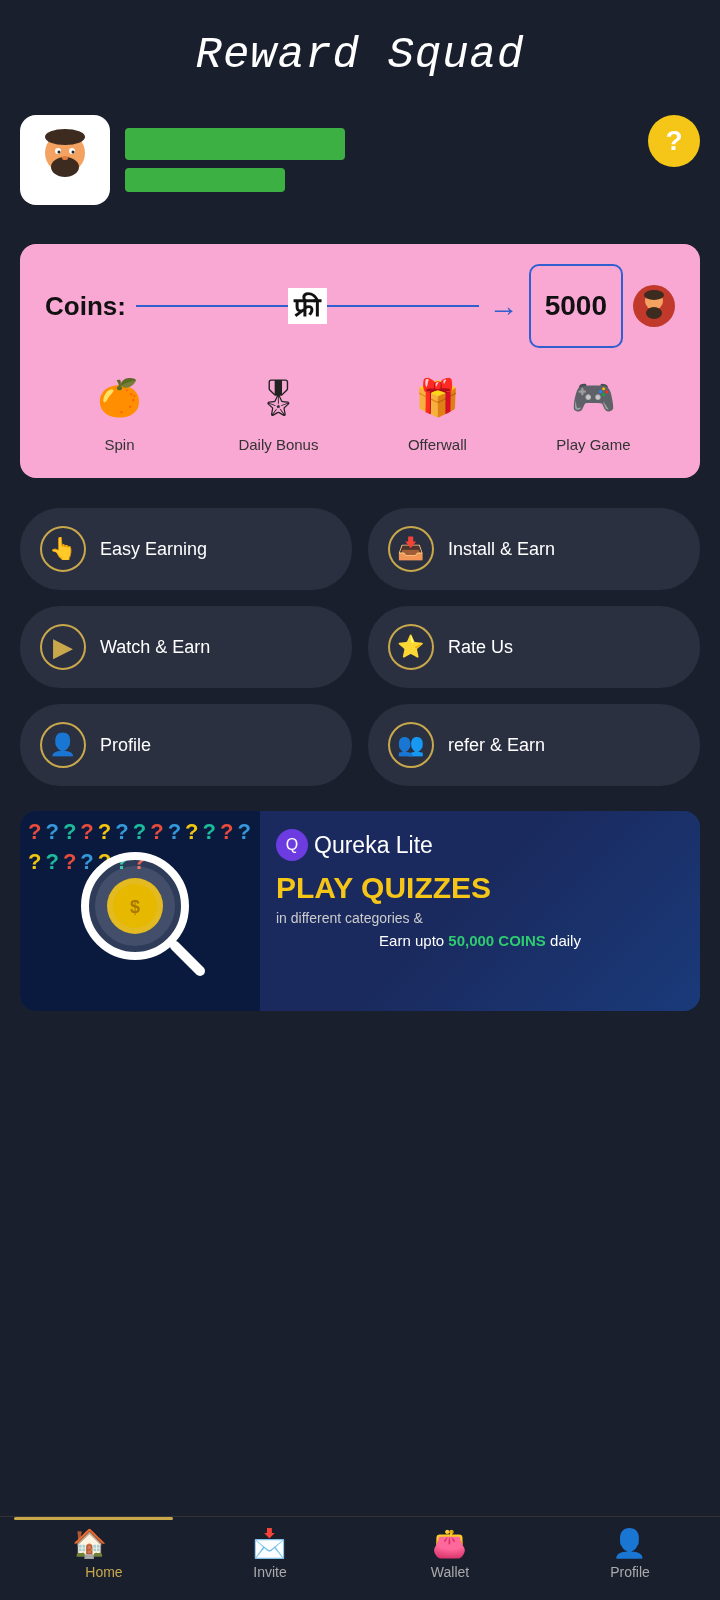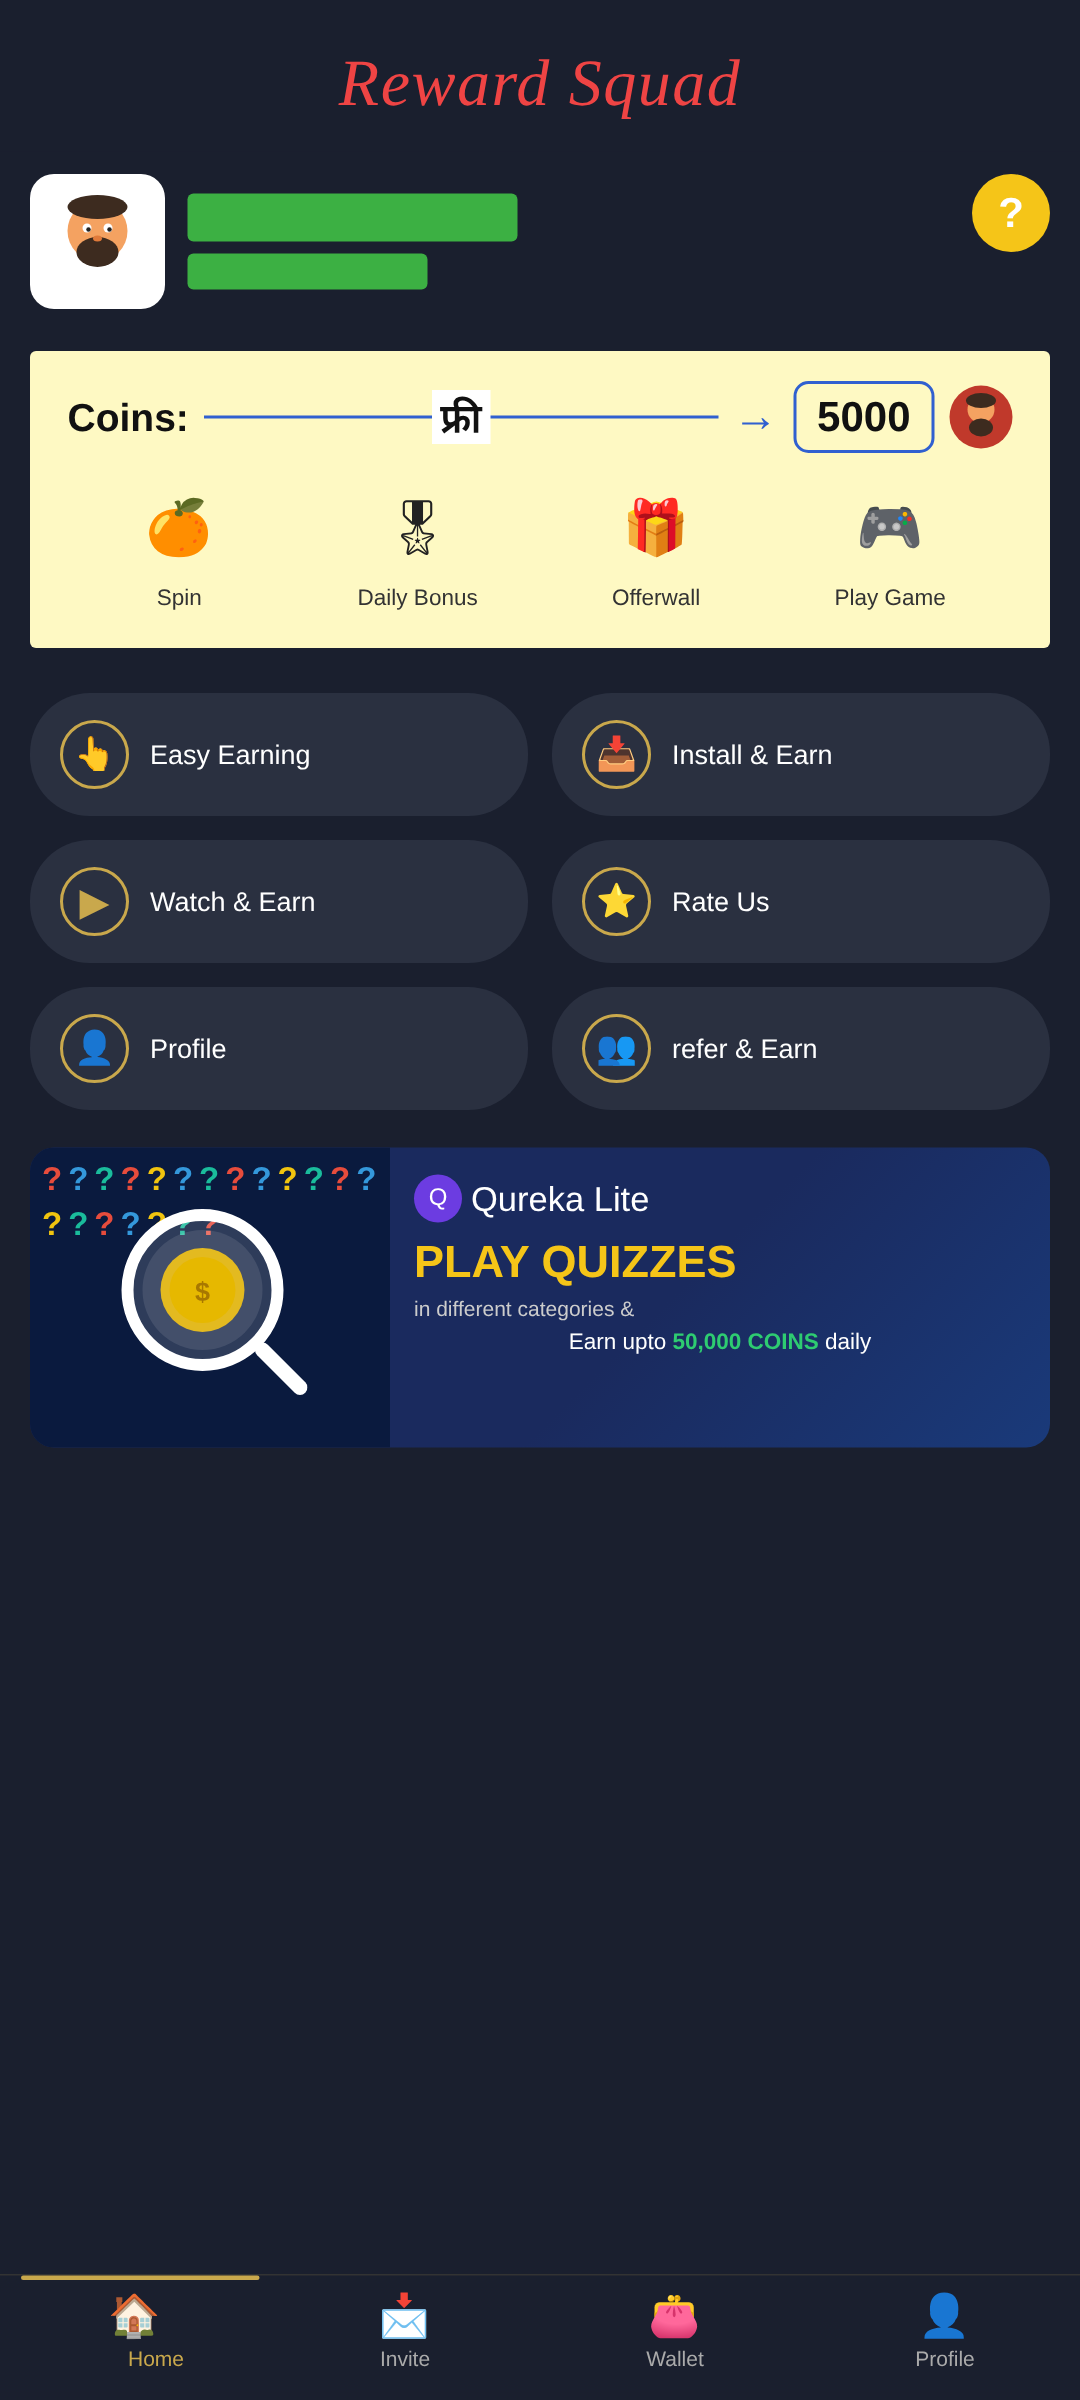--- a/index.html
+++ b/index.html
@@ -15,22 +15,22 @@
     }
 
     
     .header {
       background: #1a1f2e;
       padding: 30px 20px 20px;
       text-align: center;
     }
     .header-title {
       font-size: 44px;
-      color: #ef4444;
-      font-family: Liberation Serif, serif;
+      color: #ffffff;
+      font-family: Liberation Mono, monospace;
       font-style: italic;
       font-weight: normal;
       letter-spacing: 1px;
     }
 
     
     .profile-row {
       display: flex;
       align-items: center;
       padding: 15px 20px 20px;
@@ -80,23 +80,23 @@
       font-weight: bold;
       color: #fff;
       cursor: pointer;
       position: absolute;
       right: 20px;
       top: 15px;
     }
 
     
     .coins-card {
-      background: #fef9c3;
-      border-radius: 4px;
-      margin: 8px 20px 20px;
+      background: #f9a8d4;
+      border-radius: 16px;
+      margin: 19px 20px 20px;
       padding: 20px 25px 25px;
       color: #222;
     }
     .coins-row {
       display: flex;
       align-items: center;
       margin-bottom: 20px;
       gap: 10px;
     }
     .coins-label {
@@ -130,21 +130,21 @@
       z-index: 1;
     }
     .coins-arrow {
       color: #3060d0;
       font-size: 30px;
       flex-shrink: 0;
     }
     .coins-amount-box {
       border: 2.5px solid #3060d0;
       border-radius: 10px;
-      padding: 6px 14px;
+      padding: 24px 14px;
       font-size: 28px;
       font-weight: bold;
       color: #111;
       flex-shrink: 0;
     }
     .coins-avatar {
       width: 42px;
       height: 42px;
       border-radius: 50%;
       background: #c0392b;

